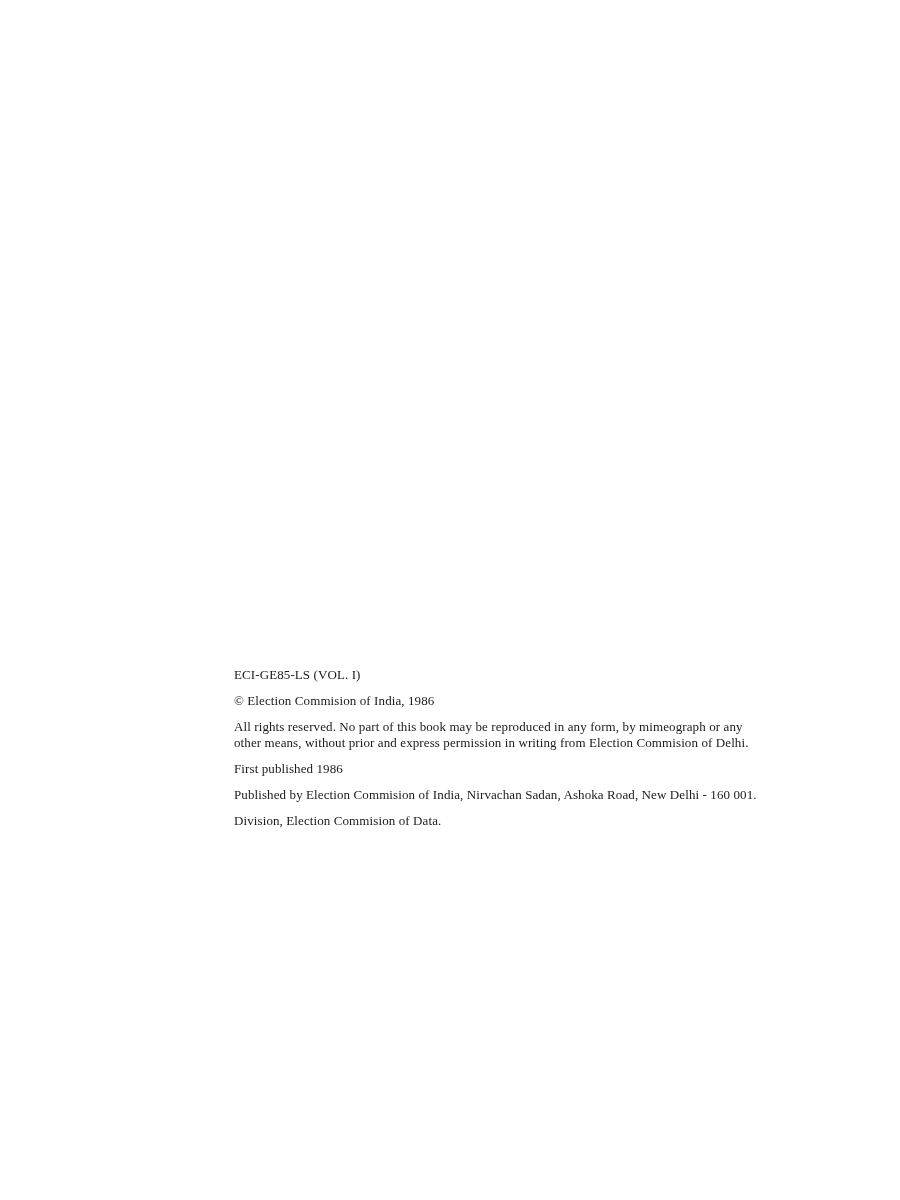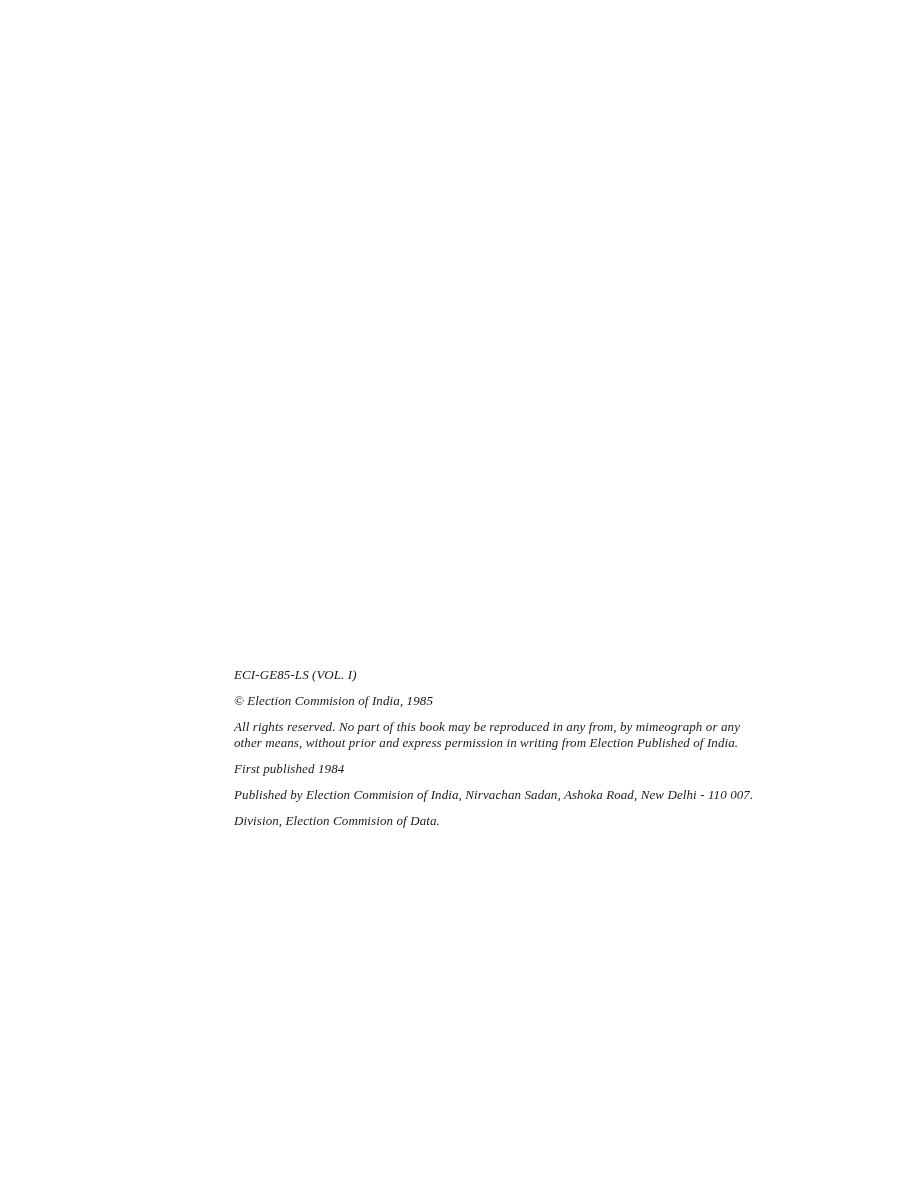--- a/index.html
+++ b/index.html
@@ -17,54 +17,53 @@
   }
   .colophon {
     position: absolute;
     left: 234px;
     top: 667px;
     width: 620px;
     color: #1a1a1a;
     font-size: 13px;
     line-height: 15.5px;
     letter-spacing: 0.1px;
-    font-style: italic;
   }
   .paragraph {
     margin: 0 0 10.5px 0;
   }
   .text-line {
     white-space: pre;   
   }
 </style>
 </head>
 <body>
 
 <div class="page">
   <div class="colophon">
 
     <div class="paragraph">
       <div class="text-line">ECI-GE85-LS (VOL. I)</div>
     </div>
 
     <div class="paragraph">
-      <div class="text-line">© Election Commision of India, 1985</div>
+      <div class="text-line">© Election Commision of India, 1986</div>
     </div>
 
     <div class="paragraph">
-      <div class="text-line">All rights reserved. No part of this book may be reproduced in any from, by mimeograph or any</div>
-      <div class="text-line">other means, without prior and express permission in writing from Election Published of India.</div>
+      <div class="text-line">All rights reserved. No part of this book may be reproduced in any form, by mimeograph or any</div>
+      <div class="text-line">other means, without prior and express permission in writing from Election Commision of Delhi.</div>
     </div>
 
     <div class="paragraph">
-      <div class="text-line">First published 1984</div>
+      <div class="text-line">First published 1986</div>
     </div>
 
     <div class="paragraph">
-      <div class="text-line">Published by Election Commision of India, Nirvachan Sadan, Ashoka Road, New Delhi - 110 007.</div>
+      <div class="text-line">Published by Election Commision of India, Nirvachan Sadan, Ashoka Road, New Delhi - 160 001.</div>
     </div>
 
     <div class="paragraph">
       <div class="text-line">Division, Election Commision of Data.</div>
     </div>
 
   </div>
 </div>
 
 </body></html>

